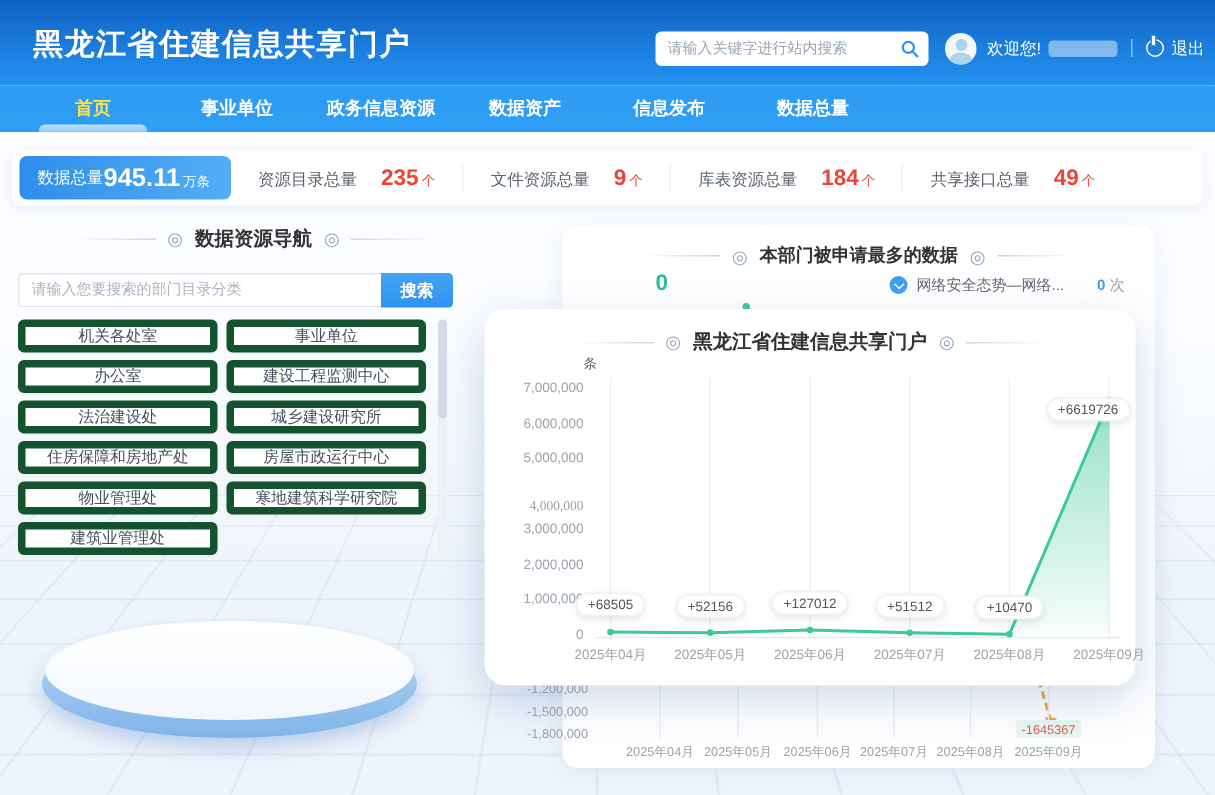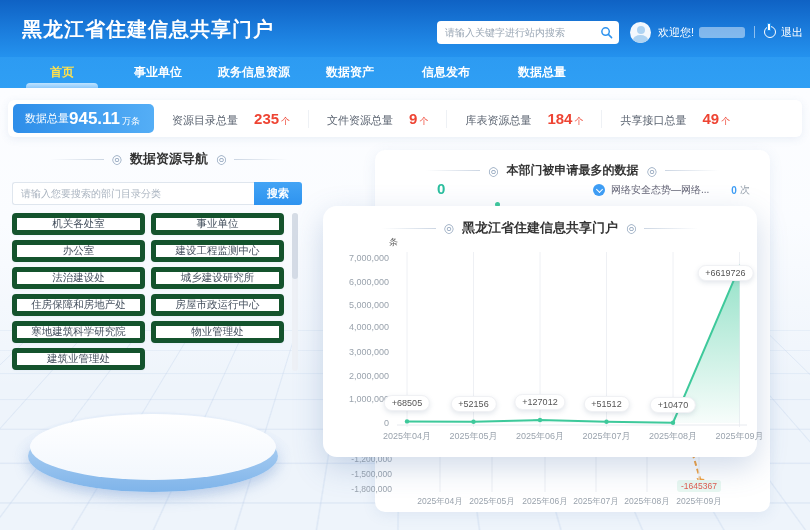--- a/index.html
+++ b/index.html
@@ -247,24 +247,24 @@
       <div class="dept-btn">
       <span>城乡建设研究所</span>
     </div>
       <div class="dept-btn">
       <span>住房保障和房地产处</span>
     </div>
       <div class="dept-btn">
       <span>房屋市政运行中心</span>
     </div>
       <div class="dept-btn">
+      <span>物业管理处</span>
+    </div>
+      <div class="dept-btn">
       <span>寒地建筑科学研究院</span>
-    </div>
-      <div class="dept-btn">
-      <span>物业管理处</span>
     </div>
       <div class="dept-btn">
       <span>建筑业管理处</span>
     </div>
     </div>
   <div class="dept-scroll">
     <div class="thumb"></div>
   </div>
 </div>
 
@@ -343,21 +343,21 @@
         <circle cx="84" cy="215.38523928571428" r="2.2" fill="#3ec99b"></circle>
         <circle cx="150.5" cy="215.77060857142857" r="2.2" fill="#3ec99b"></circle>
         <circle cx="217" cy="214.0061457142857" r="2.2" fill="#3ec99b"></circle>
         <circle cx="283.5" cy="215.78578857142858" r="2.2" fill="#3ec99b"></circle>
         <circle cx="350" cy="216.75320714285715" r="2.2" fill="#3ec99b"></circle>
         <circle cx="416.5" cy="60.96360142857142" r="2.2" fill="#3ec99b"></circle>
       </svg>
       <div class="ytick" style="top: 47px;">7,000,000</div>
       <div class="ytick" style="top: 70.5714px;">6,000,000</div>
       <div class="ytick" style="top: 94.1429px;">5,000,000</div>
-      <div class="ytick" style="top: 116px;">4,000,000</div>
+      <div class="ytick" style="top: 126px; font-family: Liberation Serif, serif;">4,000,000</div>
       <div class="ytick" style="top: 141.286px;">3,000,000</div>
       <div class="ytick" style="top: 164.857px;">2,000,000</div>
       <div class="ytick" style="top: 188.429px;">1,000,000</div>
       <div class="ytick" style="top: 212px;">0</div>
       <div class="xlabel" style="left: 84px;">2025年04月</div>
       <div class="xlabel" style="left: 150.5px;">2025年05月</div>
       <div class="xlabel" style="left: 217px;">2025年06月</div>
       <div class="xlabel" style="left: 283.5px;">2025年07月</div>
       <div class="xlabel" style="left: 350px;">2025年08月</div>
       <div class="xlabel" style="left: 416.5px;">2025年09月</div>

